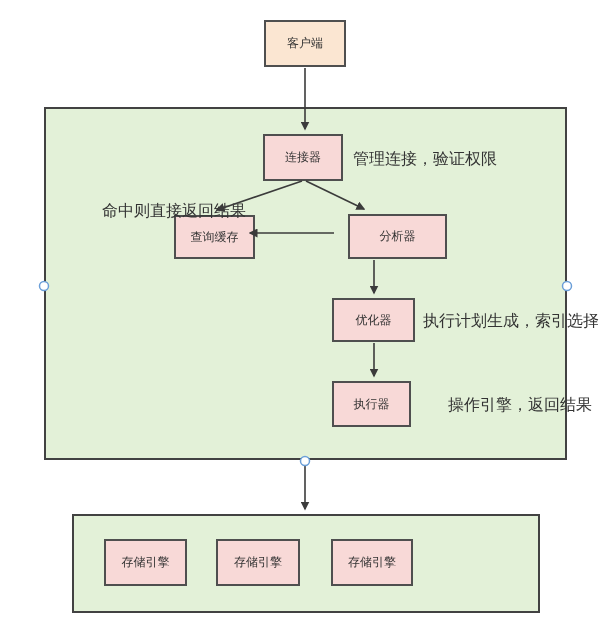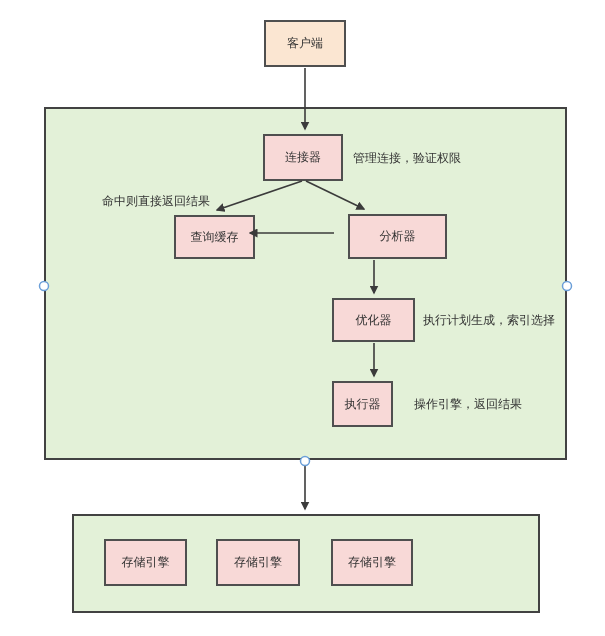--- a/index.html
+++ b/index.html
@@ -34,21 +34,21 @@
     border:2px solid var(--node-border);
     box-sizing:border-box;
     display:flex;align-items:center;justify-content:center;
     font-size:12px;
     z-index:3;
   }
   .node.pink{background:var(--node-pink-fill);}
   .node.peach{background:var(--node-peach-fill);}
   .note{
     position:absolute;
-    font-size:12px;
+    font-size:16px;
     white-space:nowrap;
     z-index:4;
     line-height:15px;
   }
   .note.center{text-align:center;white-space:normal;line-height:17px;}
   svg.overlay{
     position:absolute;left:0;top:0;z-index:5;
     pointer-events:none;
   }
   svg.overlay .edge,svg.overlay .handle{pointer-events:auto;}
@@ -64,39 +64,39 @@
 
   <div class="node peach" style="left:264px;top:20px;width:82px;height:47px;">
     <span>客户端</span>
   </div>
 
   <div class="node pink" style="left:263px;top:134px;width:80px;height:47px;">
     <span>连接器</span>
   </div>
   <div class="note" style="left:353px;top:151px;">管理连接，验证权限</div>
 
-  <div class="note" style="left:102px;top:194px;font-family:Liberation Serif, serif;">命中则直接返回结果</div>
+  <div class="note" style="left:102px;top:203px;font-family:Liberation Serif, serif;">命中则直接返回结果</div>
 
   <div class="node pink" style="left:174px;top:215px;width:81px;height:44px;">
     <span>查询缓存</span>
   </div>
 
   <div class="node pink" style="left:348px;top:214px;width:99px;height:45px;align-items:center;">
     <span>分析器</span>
   </div>
 
   <div class="node pink" style="left:332px;top:298px;width:83px;height:44px;">
     <span>优化器</span>
   </div>
   <div class="note" style="left:423px;top:313px;">执行计划生成，索引选择</div>
 
-  <div class="node pink" style="left:332px;top:381px;width:61px;height:46px;align-items:center;">
+  <div class="node pink" style="left:332px;top:381px;width:79px;height:46px;align-items:center;">
     <span>执行器</span>
   </div>
-  <div class="note" style="left:414px;top:397px;text-align:right;">操作引擎，返回结果</div>
+  <div class="note" style="left:448px;top:397px;text-align:right;">操作引擎，返回结果</div>
 
   <div class="node pink" style="left:104px;top:539px;width:83px;height:47px;">
     <span>存储引擎</span>
   </div>
   <div class="node pink" style="left:216px;top:539px;width:84px;height:47px;">
     <span>存储引擎</span>
   </div>
   <div class="node pink" style="left:331px;top:539px;width:82px;height:47px;">
     <span>存储引擎</span>
   </div>

